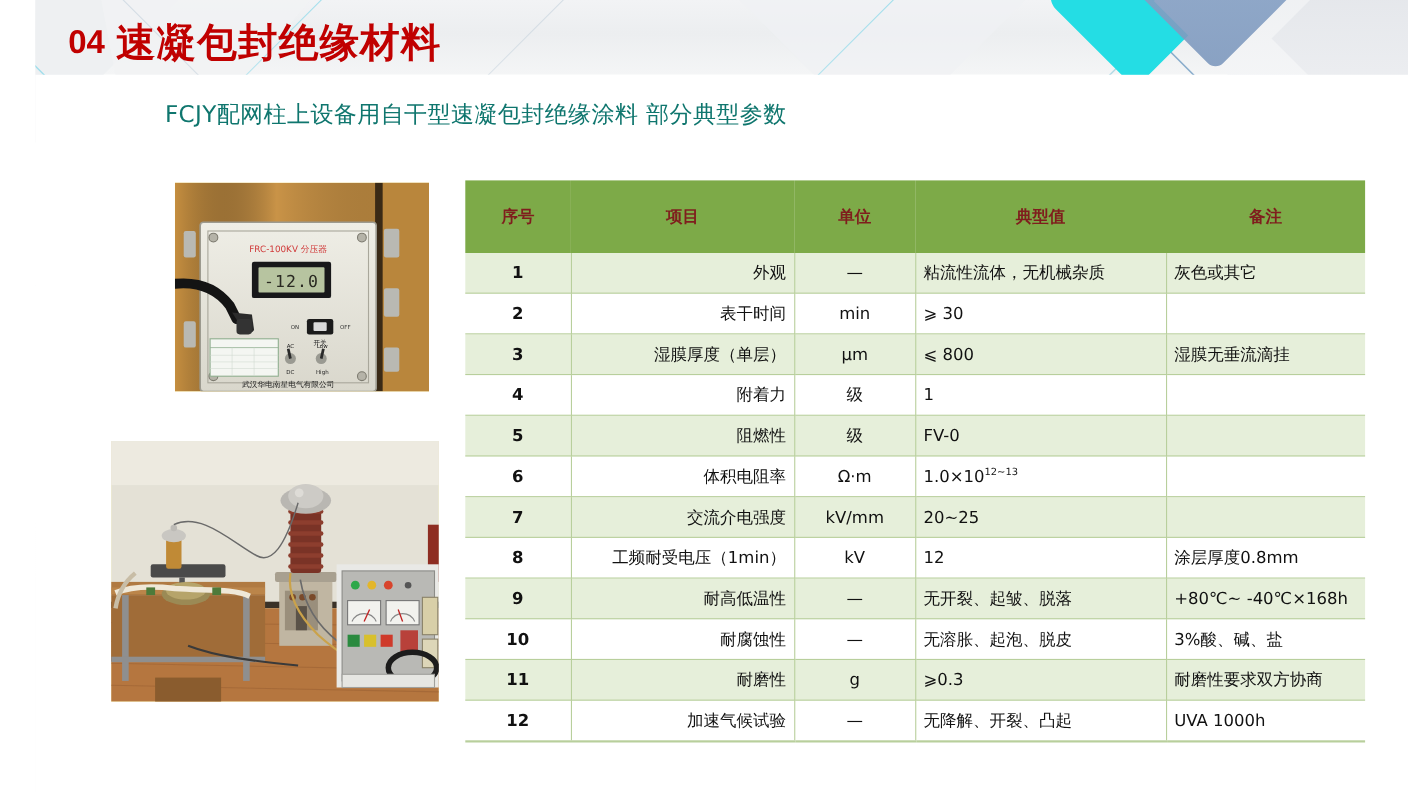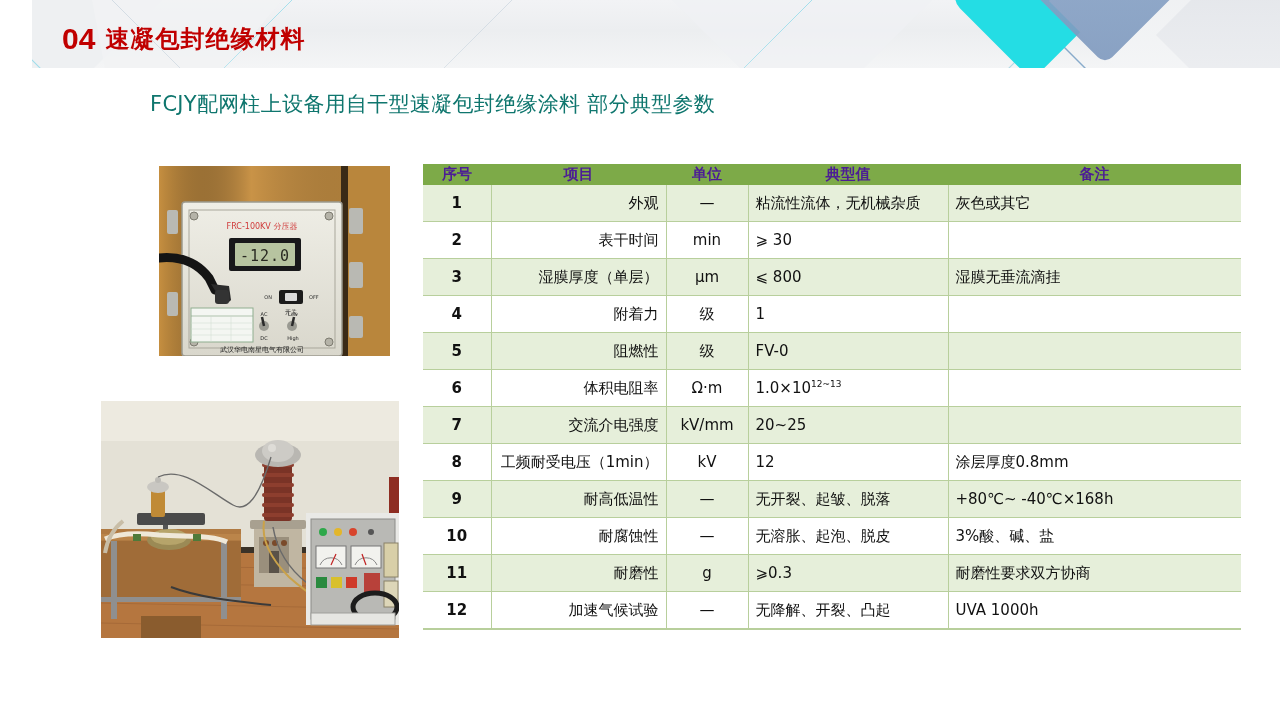--- a/index.html
+++ b/index.html
@@ -48,21 +48,21 @@
   .title-wrap{
     position:absolute;left:30px;top:18px;height:42px;
     display:flex;align-items:center;gap:10px;z-index:20;
   }
   .title-num{
     font-family:"Liberation Sans","DejaVu Sans",sans-serif;
     font-size:30px;font-weight:bold;color:#C00000;letter-spacing:0px;
   }
   .title-text{
     font-family:"DejaVu Sans","Liberation Sans",sans-serif;
-    font-size:24px;font-weight:bold;color:#C00000;letter-spacing:1px;
+    font-size:36px;font-weight:bold;color:#C00000;letter-spacing:1px;
   }
 
   .subtitle{
     position:absolute;left:118px;top:90px;z-index:20;
     font-family:"DejaVu Sans","Liberation Sans",sans-serif;
     font-size:21px;color:#0f766e;font-weight:400;letter-spacing:.3px;
   }
 
   
   .photo{position:absolute;z-index:15;overflow:hidden;background:#fef9c3;}
@@ -70,22 +70,22 @@
   #photo-hvtest{left:69px;top:401px;width:298px;height:237px;}
 
   
   .tbl{
     position:absolute;left:391px;top:164px;width:818px;z-index:18;
     border-collapse:collapse;
     font-family:"DejaVu Sans","Liberation Sans",sans-serif;
     table-layout:fixed;
   }
   .tbl th{
-    background:#7DAA48;color:#4c1d95;font-weight:bold;font-size:15px;
-    height:21px;padding:0;text-align:center;border:none;
+    background:#7DAA48;color:#7f1d1d;font-weight:bold;font-size:15px;
+    height:38px;padding:14px;text-align:center;border:none;
   }
   .tbl td{
     font-size:15px;color:#111111;height:30px;
     border-bottom:1px solid #b8cf9c;border-right:1px solid #b8cf9c;
     padding:3px 7px;vertical-align:middle;line-height:1.25;
   }
   .tbl td:last-child{border-right:none;}
   .tbl tr.alt td{background:#E6EFDA;}
   .tbl tr.plain td{background:#FFFFFF;}
   .tbl tr:last-child td{border-bottom:2px solid #b8cf9c;}

